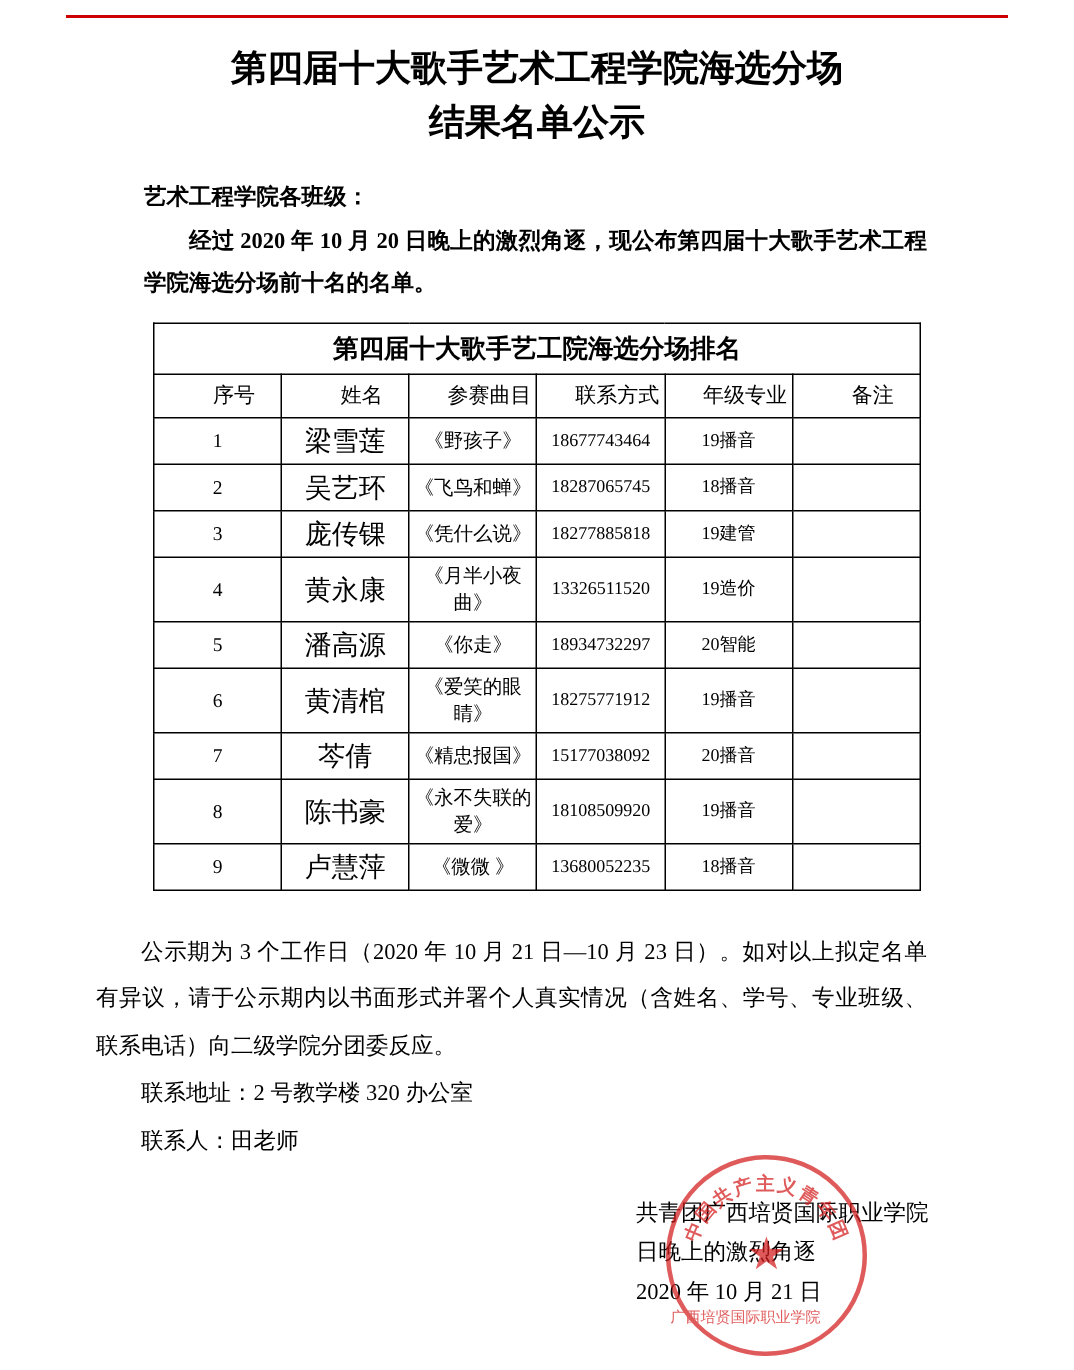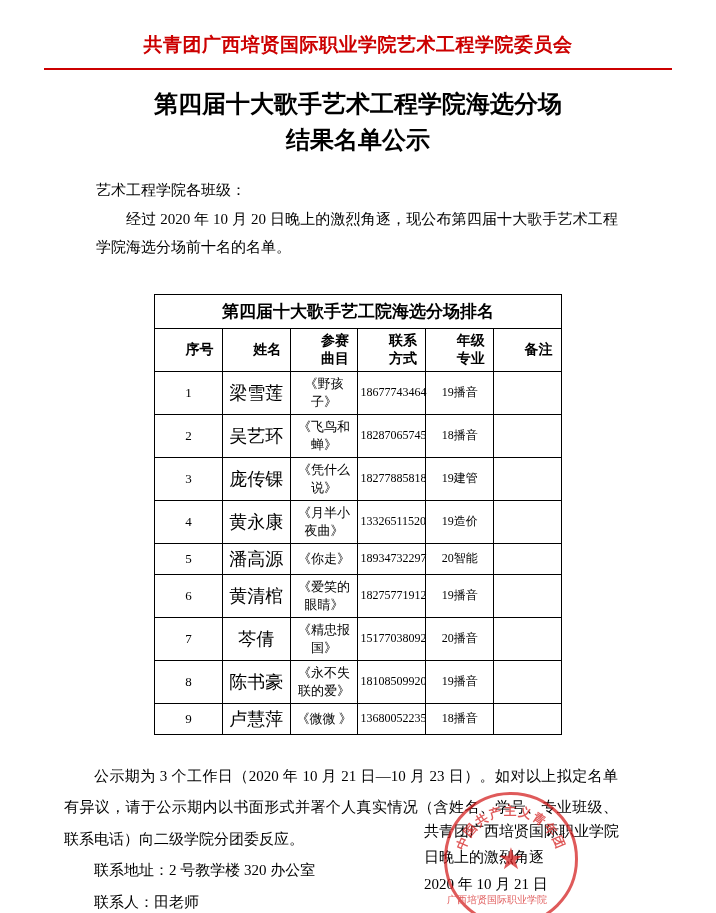--- a/index.html
+++ b/index.html
@@ -44,50 +44,51 @@
     margin: 16px 60px 0 60px;
     font-family: "Liberation Sans", "DejaVu Sans", sans-serif;
   }
   .doc-title div {
     font-family: "Liberation Sans", "DejaVu Sans", sans-serif;
   }
   .body-block {
     margin: 0 98px 0 96px;
     font-size: 15px;
     line-height: 1.9;
+    font-weight: bold;
   }
   .salutation {
     margin-top: 18px;
   }
   .intro {
     text-indent: 2em;
     text-align: justify;
   }
   table.rank {
     border-collapse: collapse;
-    margin: 32px auto 0 auto;
-    width: 408px;
+    margin: 11px auto 0 auto;
+    width: 512px;
     font-size: 13px;
     table-layout: fixed;
   }
   table.rank th, table.rank td {
     border: 1px solid #000000;
     text-align: center;
     padding: 3px 2px;
     height: 22px;
     font-weight: normal;
   }
   table.rank tr.tbl-title th {
     font-size: 17px;
     font-weight: bold;
     padding: 5px 2px;
     font-family: "Liberation Sans", "DejaVu Sans", sans-serif;
   }
   table.rank tr.head th {
-    font-weight: bold;
+    font-weight: normal;
     font-size: 14px;
     padding-left: 24px;
   }
   td.c-no   { width: 54px; }
   td.c-name { width: 86px; font-size: 18px;}
   td.c-song { width: 110px; }
   td.c-tel  { width: 104px; font-size: 12px; }
   td.c-maj  { width: 86px; text-align: left; padding-left: 8px; font-size: 12px;}
   td.c-rem  { width: 72px; }
   th.h-maj  { }
@@ -153,21 +154,20 @@
     color: #d41c1c;
     font-size: 10px;
     font-family: "Liberation Sans", "DejaVu Sans", sans-serif;
   }
 </style>
 </head>
 <body>
 
 <div class="page">
 
-  <div class="org-title">共青团广西培贤国际职业学院艺术工程学院委员会</div>
 
   <div class="red-rule"></div>
 
   <div class="doc-title">
     <div>第四届十大歌手艺术工程学院海选分场</div>
     <div>结果名单公示</div>
   </div>
 
   <div class="body-block">
     <div class="salutation">艺术工程学院各班级：</div>

